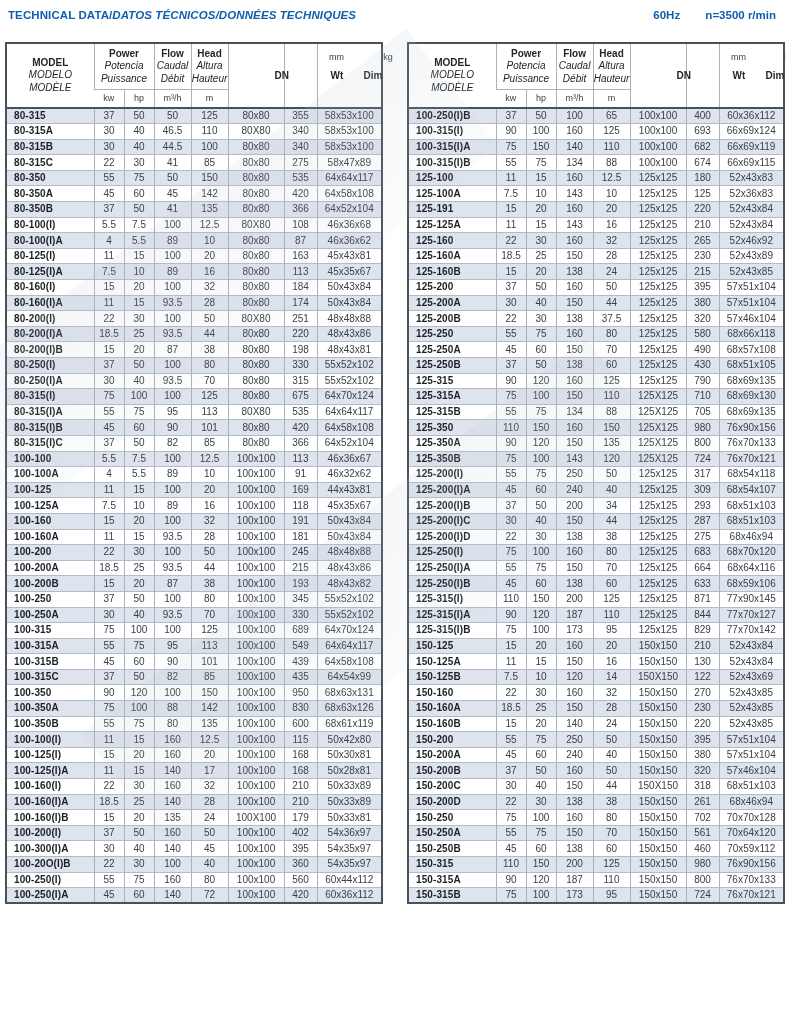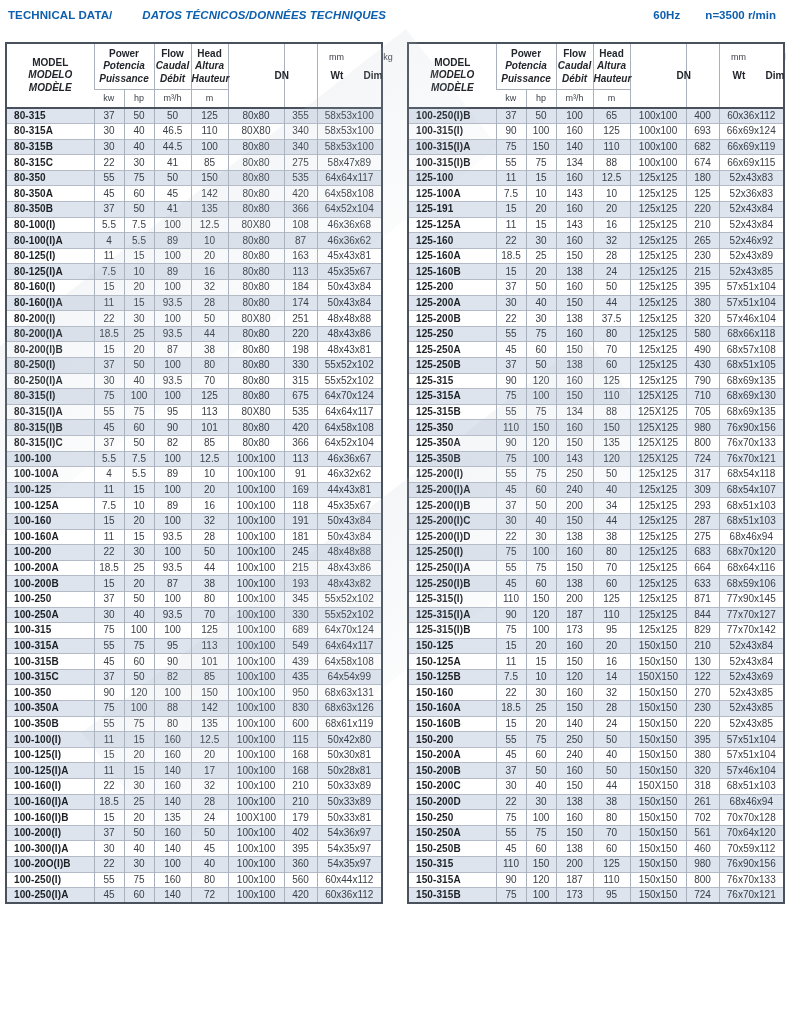--- a/index.html
+++ b/index.html
@@ -10,21 +10,21 @@
     background:#ffffff;
     font-family:"Liberation Sans", sans-serif;
     overflow:hidden;
   }
   .titlebar {
     display:flex; justify-content:space-between; align-items:flex-start;
     padding:9px 10px 0 8px;
     height:34px;
   }
   .doc-title { font-size:11.5px; font-weight:bold; color:#0e5fae; letter-spacing:0.1px; }
-  .doc-title .it { font-style:italic;padding-left:30px; }
+  .doc-title .it { font-style:italic; }
   .freq-block { font-size:11.5px; font-weight:bold; color:#0e5fae; }
   .freq-block span { margin-left:22px; }
 
   .tables-wrap { display:flex; gap:24px; padding:8px 5px 0 5px; }
 
   table.data-table {
     border-collapse:collapse;
     table-layout:fixed;
     width:376px;
     border:2px solid #49525c;
@@ -39,21 +39,21 @@
   
   thead th { background:#ffffff; vertical-align:middle; }
   thead tr.labels-row th { height:46px; }
   thead tr.units-row th {
     height:19px; font-size:9px; font-weight:normal; color:#3c424a;
     border-top:1px solid #14532d; text-align:center;
   }
   thead { border-bottom:2px solid #49525c; }
   .hdr-lines { font-size:10px; line-height:12.5px; color:#22262b; }
   .hdr-lines .l1 { font-weight:bold; }
-  .hdr-lines .l2, .hdr-lines .l3 { font-weight:bold; font-style:italic; }
+  .hdr-lines .l2, .hdr-lines .l3 { font-weight:normal; font-style:italic; }
   th.span-cell { vertical-align:middle; }
   th.span-cell .stack { display:flex; flex-direction:row; height:56px;margin-left:46px; }
   th.span-cell .stack .lbl {
     flex:1; display:flex; align-items:center; justify-content:center;
     font-size:10px; font-weight:bold; color:#22262b;
   }
   th.span-cell .stack .unit {
     height:19px; display:flex; align-items:center; justify-content:center;
     font-size:9px; font-weight:normal; color:#3c424a;padding-left:40px;
   }

